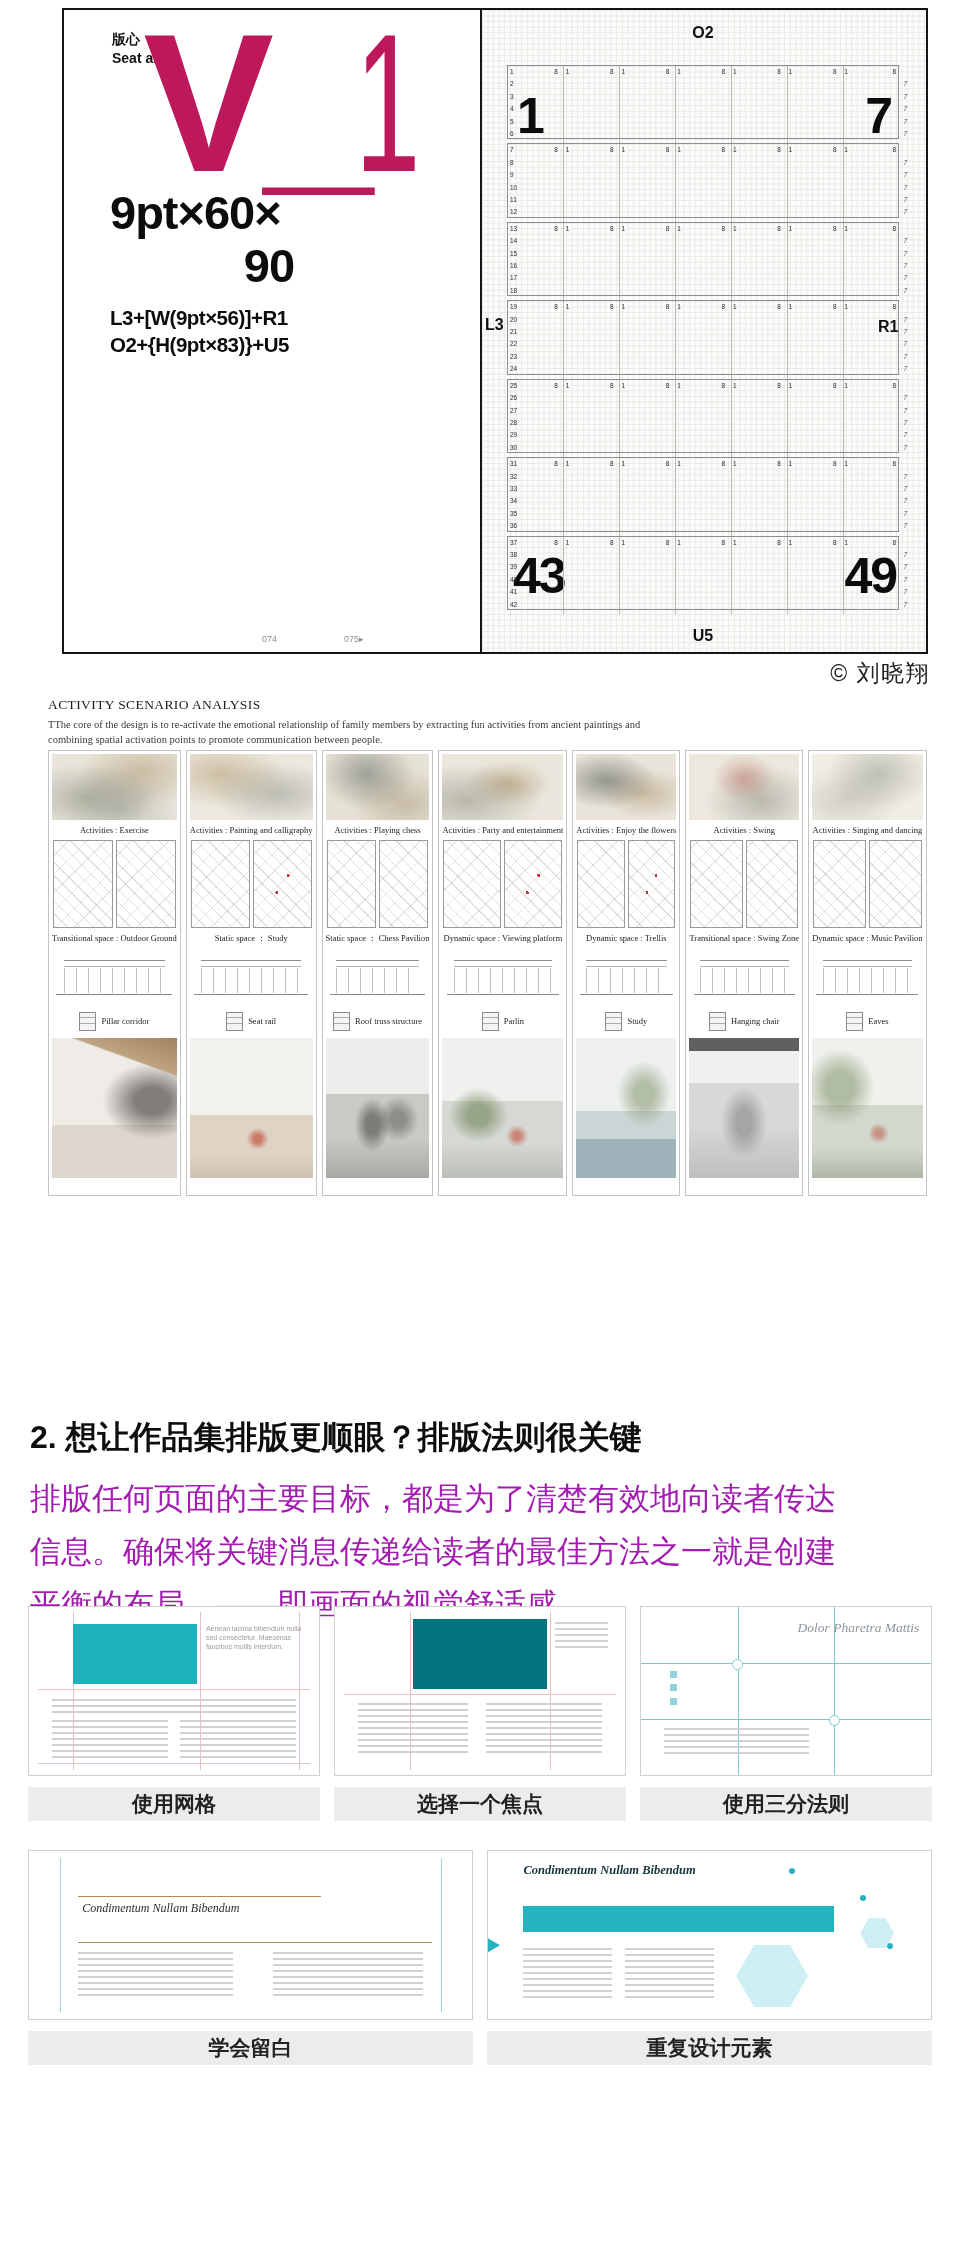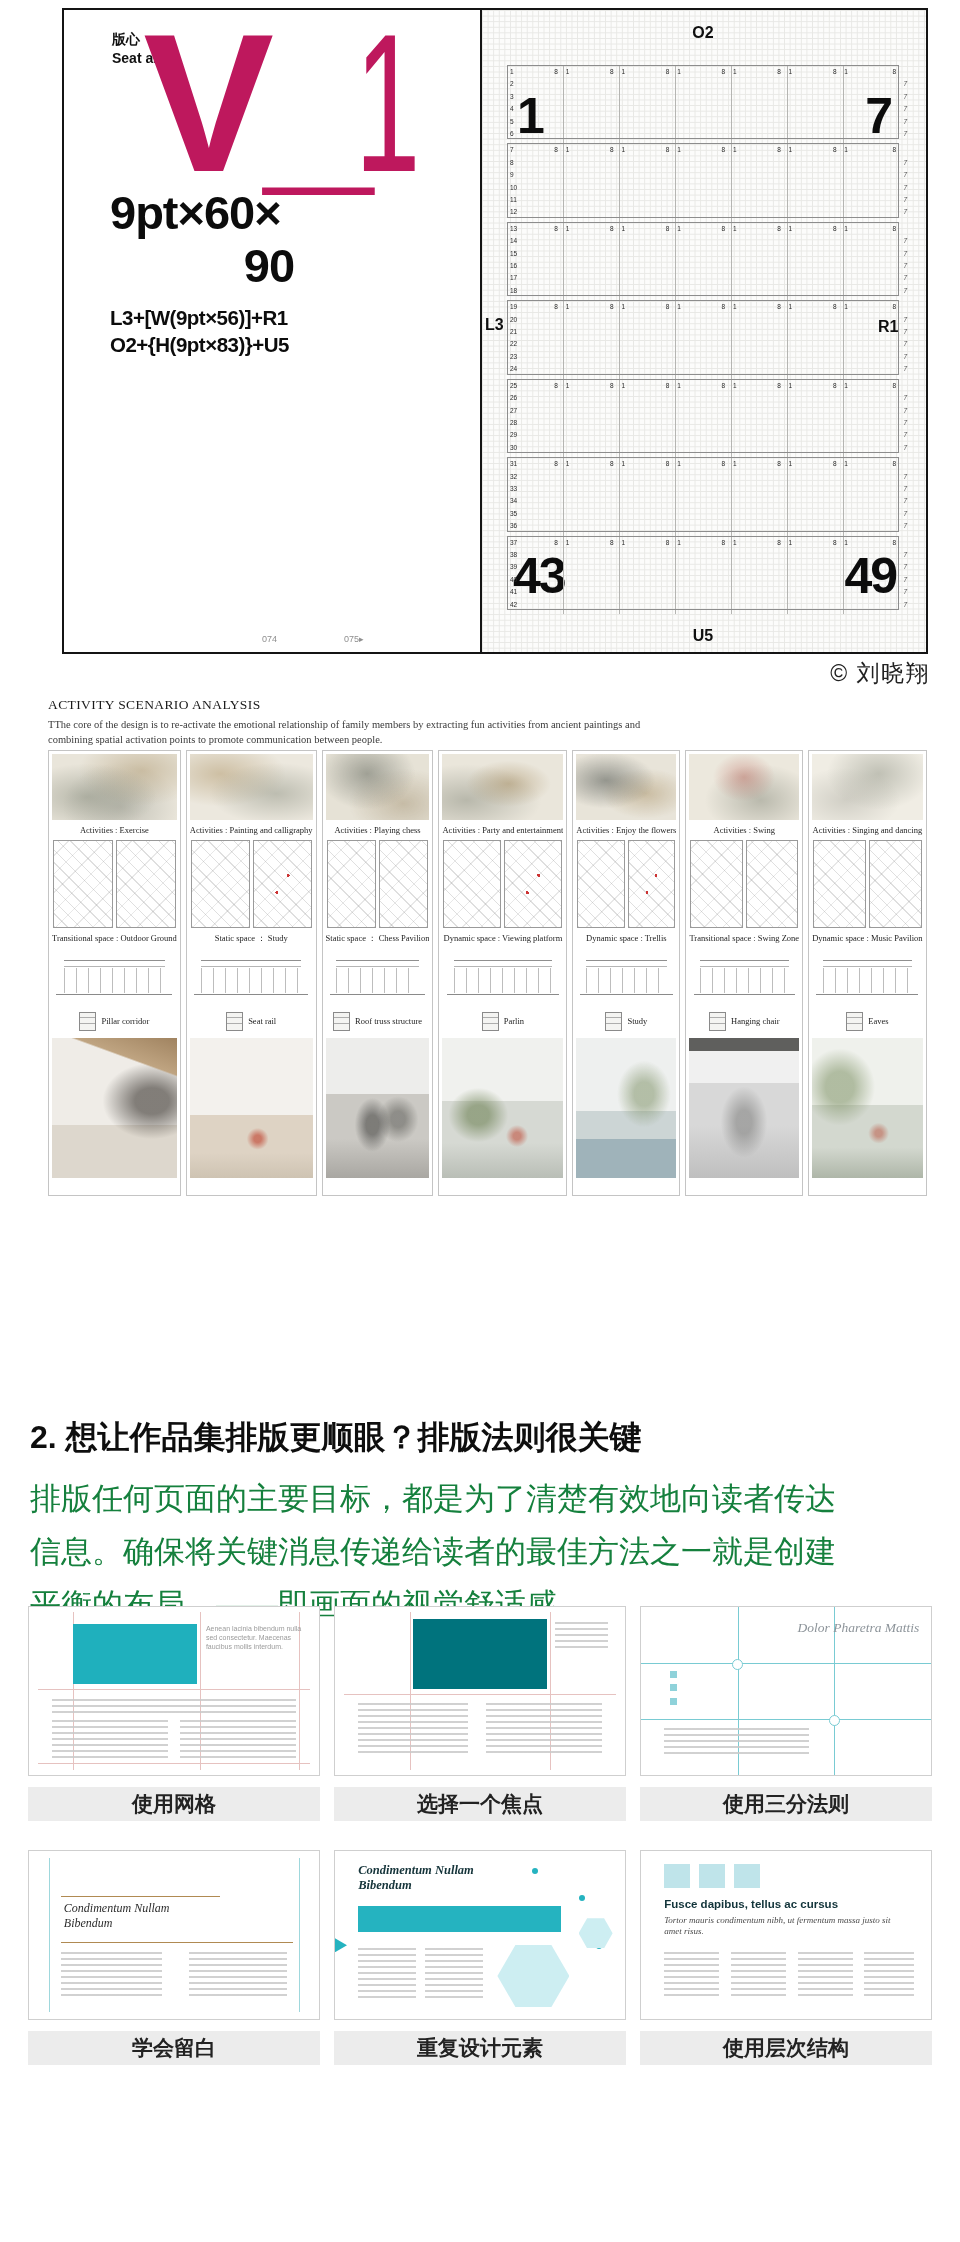--- a/index.html
+++ b/index.html
@@ -111,21 +111,21 @@
       linear-gradient(180deg,#5f5f5d 0 9%,rgba(0,0,0,0) 9%),
       radial-gradient(ellipse at 50% 60%,rgba(90,90,88,.4) 0 10%,transparent 30%),
       linear-gradient(180deg,#f0f0f0 0 32%,#d8d8d8 32% 62%,#bfbfbf 100%);}
   .panel:nth-child(7) .p-render{background:
       radial-gradient(ellipse at 25% 35%,rgba(125,145,100,.55) 0 12%,transparent 30%),
       radial-gradient(circle at 60% 68%,rgba(185,80,60,.5) 0 3%,transparent 9%),
       linear-gradient(180deg,#eff1ec 0 48%,#d3d8cf 48% 78%,#aeb6a8 100%);}
 
   
   .art-h{position:absolute;left:30px;top:1416px;margin:0;font-size:32px;font-weight:bold;color:#0e0e0e;}
-  .art-b{position:absolute;left:30px;top:1472px;font-size:31px;line-height:53px;color:#15803d;}
+  .art-b{position:absolute;left:30px;top:1472px;font-size:31px;line-height:53px;color:#a21caf;}
 
   
   .tips-row{position:absolute;left:28px;width:904px;display:flex;gap:14px;}
   .row1{top:1606px;} .row2{top:1850px;}
   .tip{flex:1;display:flex;flex-direction:column;}
   .tip-img{height:170px;border:1px solid #cfcfcf;position:relative;background:#fff;overflow:hidden;box-sizing:border-box;}
   .tip-cap{height:34px;margin-top:11px;background:#ececec;text-align:center;line-height:34px;
            font-size:21px;font-weight:bold;color:#222;}
   .gv{position:absolute;top:3%;bottom:3%;width:1px;background:#e6c2c0;}
   .gh{position:absolute;left:3%;right:3%;height:1px;background:#e6c2c0;}
@@ -561,29 +561,15 @@
         <span class="dotE" style="left:84%;top:26%"></span>
         <span class="dotE" style="left:90%;top:55%"></span>
         <span class="triE"></span>
         <div class="hexE" style="left:56%;top:56%;width:72px;height:62px"></div>
         <div class="hexE" style="left:84%;top:40%;width:34px;height:30px"></div>
         <div class="tx" style="left:8%;top:58%;width:20%;height:30%"></div>
         <div class="tx" style="left:31%;top:58%;width:20%;height:30%"></div>
       </div>
       <div class="tip-cap">重复设计元素</div>
     </div>
-    <div class="tip">
-      <div class="tip-img">
-        <span class="sqF" style="left:8%"></span>
-        <span class="sqF" style="left:20%"></span>
-        <span class="sqF" style="left:32%"></span>
-        <div class="titleF">Fusce dapibus, tellus ac cursus</div>
-        <div class="subF">Tortor mauris condimentum nibh, ut fermentum massa justo sit amet risus.</div>
-        <div class="tx" style="left:8%;top:60%;width:19%;height:28%"></div>
-        <div class="tx" style="left:31%;top:60%;width:19%;height:28%"></div>
-        <div class="tx" style="left:54%;top:60%;width:19%;height:28%"></div>
-        <div class="tx" style="left:77%;top:60%;width:17%;height:28%"></div>
-      </div>
-      <div class="tip-cap">使用层次结构</div>
-    </div>
   </div>
 
 </div>
 
 </body></html>

